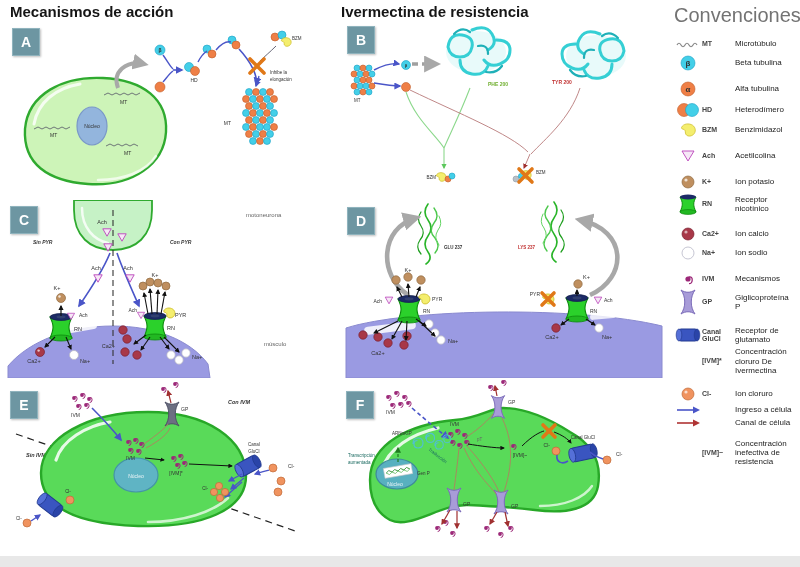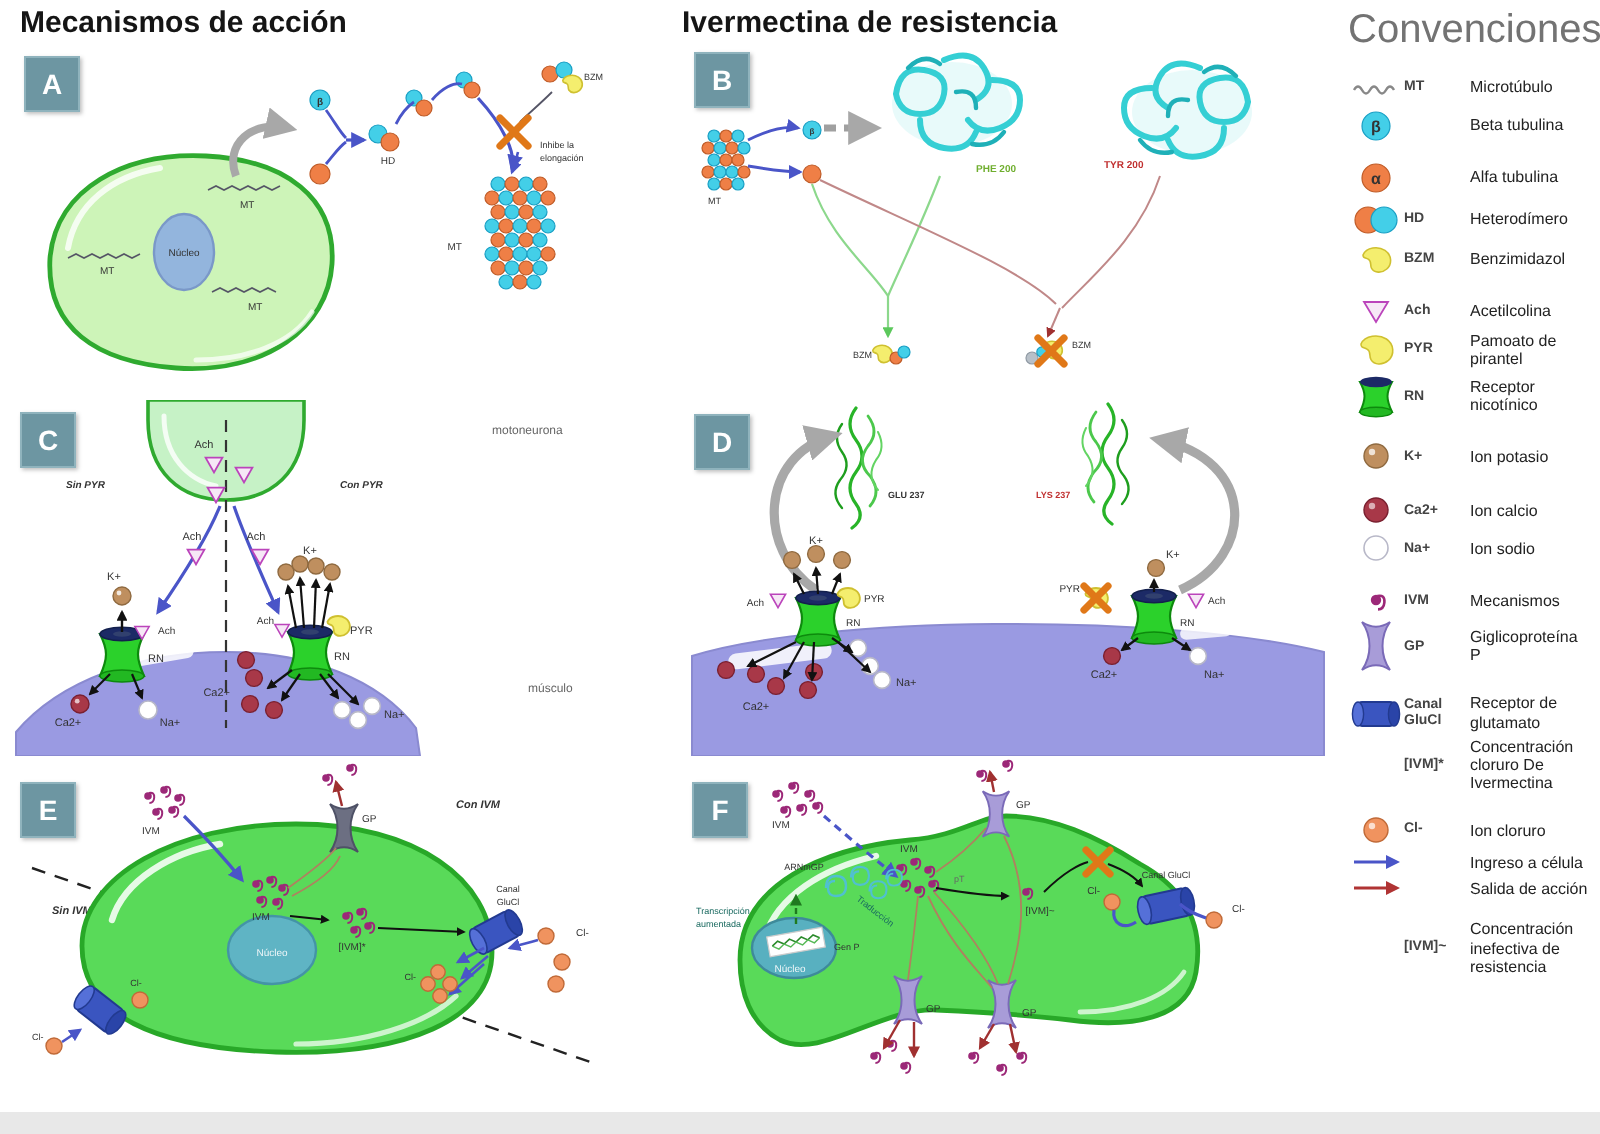--- a/index.html
+++ b/index.html
@@ -673,51 +673,42 @@
 
     <div class="lrow g">
       <span class="licon">
           <svg width="16" height="14" viewBox="0 0 16 14">
             <path d="M2,2 L14,2 L8,12 Z" class="ach"></path>
           </svg>
         </span>
       <span class="lcode">Ach</span>
       <span class="llabel">Acetilcolina</span>
     </div>
-    <div class="lrow">
-      <span class="licon">
-          <svg width="22" height="18" viewBox="-11 -9 22 18">
-            <path d="M-7.5,-3 C-5.5,-7.5 1.3,-8 5.2,-5.5 C9.1,-2.9 9.4,2.3 6.2,5.2 C3.2,7.8 -0.9,7.5 -2.5,4.8 C-3.6,3.2 -2.3,0.9 -4.3,-0.3 C-6.2,-1.6 -7.5,-0.7 -7.5,-3 Z" class="bean"></path>
-          </svg>
-        </span>
-      <span class="lcode">PYR</span>
-      <span class="llabel">Pamoato de pirantel</span>
-    </div>
-
+
+    <div class="lrow g">
+      <span class="licon">
+          <svg width="16" height="16" viewBox="0 0 16 16">
+            <circle cx="8" cy="8" r="6" class="ka"></circle>
+            <circle cx="6" cy="6" r="1.6" fill="#fff" opacity=".75"></circle>
+          </svg>
+        </span>
+      <span class="lcode">K+</span>
+      <span class="llabel">Ion potasio</span>
+    </div>
     <div class="lrow">
       <span class="licon">
           <svg width="22" height="22" viewBox="-11 -11 22 22">
             <path d="M-8,-7 C-5,-1.5 -5,1.5 -8,8 L8,8 C5,1.5 5,-1.5 8,-7 Z" fill="#2bd12b" stroke="#0d8a0d" stroke-width="1"></path>
             <ellipse cy="8" rx="8" ry="2.4" fill="#22b822" stroke="#0d8a0d" stroke-width=".7"></ellipse>
             <ellipse cy="-7" rx="8" ry="2.6" fill="#1c2a66"></ellipse>
           </svg>
         </span>
       <span class="lcode">RN</span>
       <span class="llabel">Receptor nicotínico</span>
     </div>
-    <div class="lrow g">
-      <span class="licon">
-          <svg width="16" height="16" viewBox="0 0 16 16">
-            <circle cx="8" cy="8" r="6" class="ka"></circle>
-            <circle cx="6" cy="6" r="1.6" fill="#fff" opacity=".75"></circle>
-          </svg>
-        </span>
-      <span class="lcode">K+</span>
-      <span class="llabel">Ion potasio</span>
-    </div>
 
     <div class="lrow g">
       <span class="licon">
           <svg width="16" height="16" viewBox="0 0 16 16">
             <circle cx="8" cy="8" r="6" class="ca"></circle>
             <circle cx="6" cy="6" r="1.6" fill="#fff" opacity=".6"></circle>
           </svg>
         </span>
       <span class="lcode">Ca2+</span>
       <span class="llabel">Ion calcio</span>
@@ -790,21 +781,21 @@
       <span class="llabel">Ingreso a célula</span>
     </div>
     <div class="lrow">
       <span class="licon">
           <svg width="26" height="10" viewBox="0 0 26 10">
             <path d="M2,5 L19,5" stroke="#b03434" stroke-width="1.6"></path>
             <path d="M18,1.5 L25,5 L18,8.5 Z" fill="#b03434"></path>
           </svg>
         </span>
       <span class="lcode"></span>
-      <span class="llabel">Salida de acción</span>
+      <span class="llabel">Canal de célula</span>
     </div>
 
     <div class="lrow g">
       <span class="licon"></span>
       <span class="lcode">[IVM]~</span>
       <span class="llabel">Concentración inefectiva de resistencia</span>
     </div>
   </div>
 
 </div>

